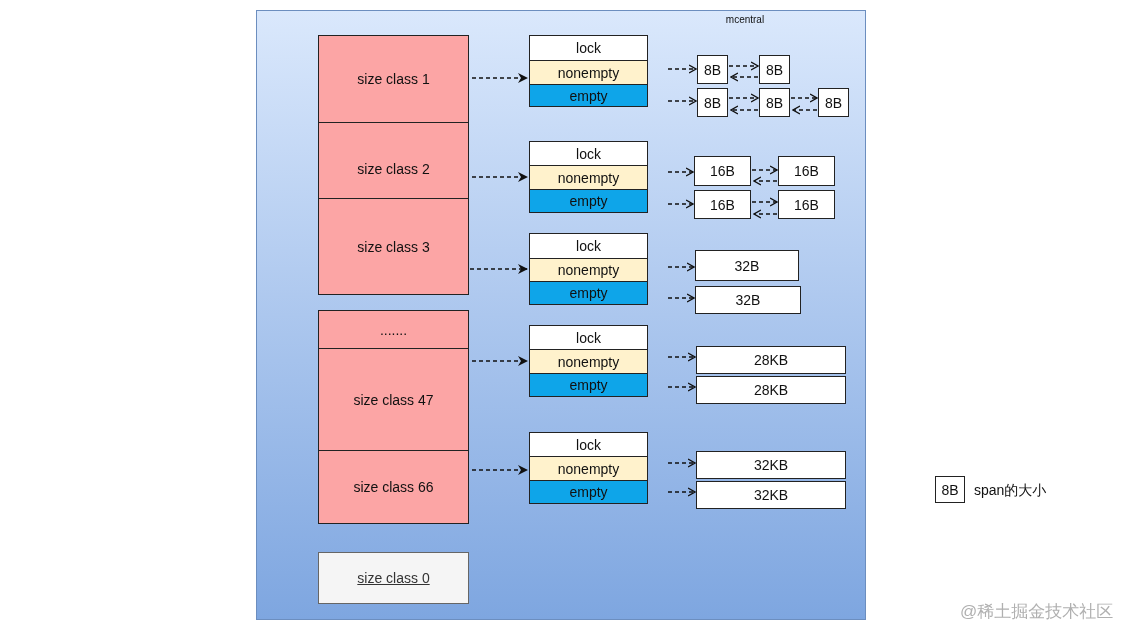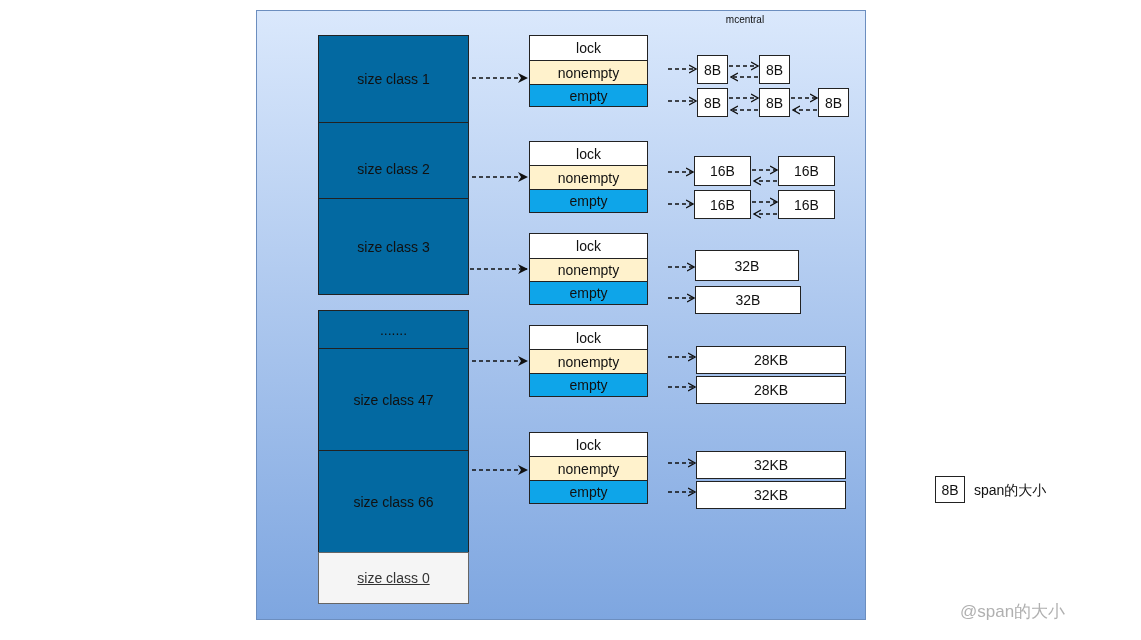--- a/index.html
+++ b/index.html
@@ -3,21 +3,21 @@
 <meta charset="utf-8">
 <style>
   html, body { margin:0; padding:0; background:#ffffff; }
   body { width:1141px; height:640px; position:relative; overflow:hidden;
          font-family:"Liberation Sans", sans-serif; color:#111; }
   .abs { position:absolute; box-sizing:border-box; }
   .outer { left:256px; top:10px; width:610px; height:610px;
            background:linear-gradient(180deg,#dae8fc 0%,#7ea6e0 100%);
            border:1.5px solid #6c8ebf; }
   .title { left:690px; top:14px; width:110px; text-align:center; font-size:10px; color:#111; }
-  .sc { left:318px; width:151px; background:#0369a1; border:1.5px solid #222;
+  .sc { left:318px; width:151px; background:#fca5a5; border:1.5px solid #222;
         display:flex; align-items:center; justify-content:center; font-size:14px; }
   .sc.zero { background:#f5f5f5; border-color:#666; color:#333; }
   .cell { left:529px; width:119px; border:1.5px solid #222; display:flex; align-items:center;
           justify-content:center; font-size:14px; }
   .lock { background:#fff; }
   .ne { background:#fff2cc; }
   .em { background:#0ea5e9; }
   .span { background:#fff; border:1.5px solid #222; display:flex; align-items:center;
           justify-content:center; font-size:14px; }
   .legend-box { left:935px; top:476px; width:30px; height:27px; background:#fff; border:1.5px solid #222;
@@ -30,21 +30,21 @@
 <body>
 
 <div class="abs outer"></div>
 <div class="abs title">mcentral</div>
 
 <div class="abs sc" style="top:35px;height:88px;">size class 1</div>
 <div class="abs sc" style="top:122px;height:93px;">size class 2</div>
 <div class="abs sc" style="top:198px;height:97px;">size class 3</div>
 <div class="abs sc" style="top:310px;height:39px;">.......</div>
 <div class="abs sc" style="top:348px;height:103px;">size class 47</div>
-<div class="abs sc" style="top:450px;height:103px;">size class 66</div>
+<div class="abs sc" style="top:450px;height:74px;">size class 66</div>
 <div class="abs sc zero" style="top:552px;height:52px;text-decoration:underline;">size class 0</div>
 
 <div class="abs cell lock" style="top:35px;height:26px;">lock</div>
 <div class="abs cell ne" style="top:60px;height:25px;">nonempty</div>
 <div class="abs cell em" style="top:84px;height:23px;">empty</div>
 
 <div class="abs cell lock" style="top:141px;height:25px;">lock</div>
 <div class="abs cell ne" style="top:165px;height:25px;">nonempty</div>
 <div class="abs cell em" style="top:189px;height:24px;">empty</div>
 
@@ -76,21 +76,21 @@
 
 <div class="abs span" style="left:696px;top:346px;width:150px;height:28px;">28KB</div>
 <div class="abs span" style="left:696px;top:376px;width:150px;height:28px;">28KB</div>
 
 <div class="abs span" style="left:696px;top:451px;width:150px;height:28px;">32KB</div>
 <div class="abs span" style="left:696px;top:481px;width:150px;height:28px;">32KB</div>
 
 <div class="abs legend-box">8B</div>
 <div class="abs legend-text">span的大小</div>
 
-<div class="abs watermark">@span的大小</div>
+<div class="abs watermark">@稀土掘金技术社区</div>
 
 <svg class="arrows" width="1141" height="640">
   <defs>
     <marker id="solidHead" markerWidth="10" markerHeight="10" refX="9" refY="5" orient="auto" markerUnits="userSpaceOnUse">
       <path d="M0,0 L10,5 L0,10 L3,5 Z" fill="#111"></path>
     </marker>
     <marker id="openHead" markerWidth="8" markerHeight="10" refX="7" refY="5" orient="auto" markerUnits="userSpaceOnUse">
       <path d="M0,1 L7,5 L0,9" fill="none" stroke="#111" stroke-width="1.4"></path>
     </marker>
   </defs>

